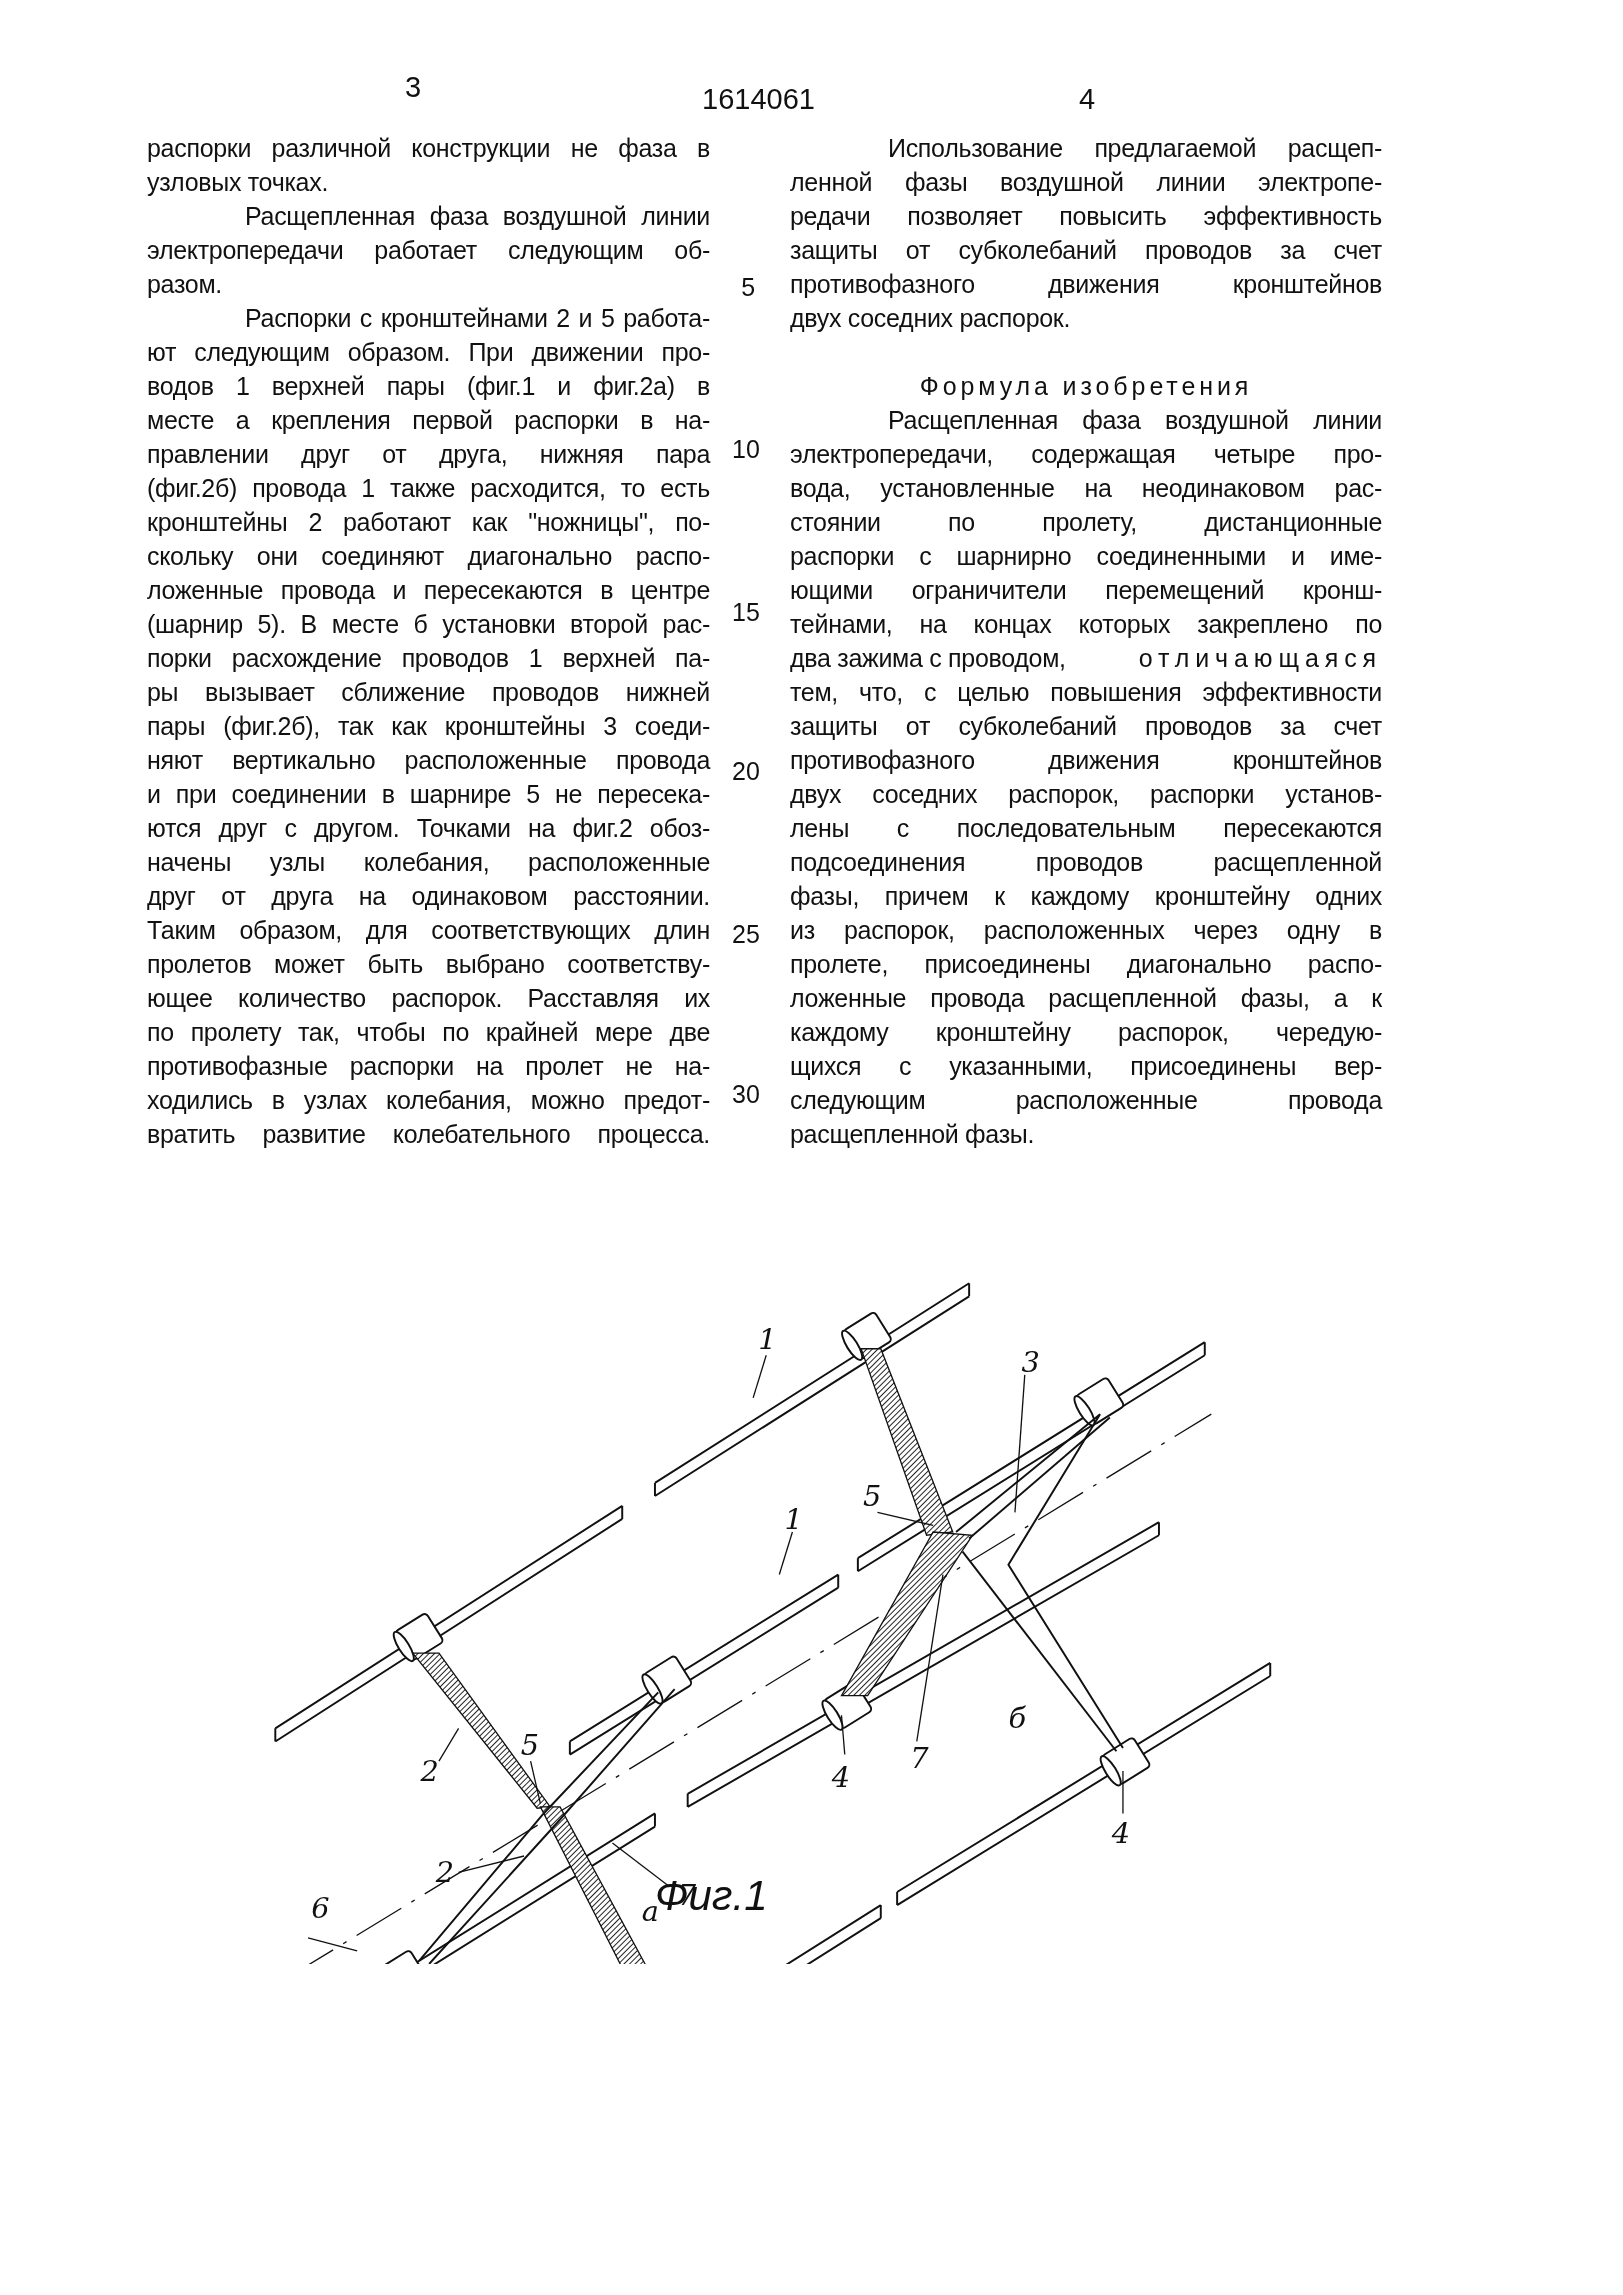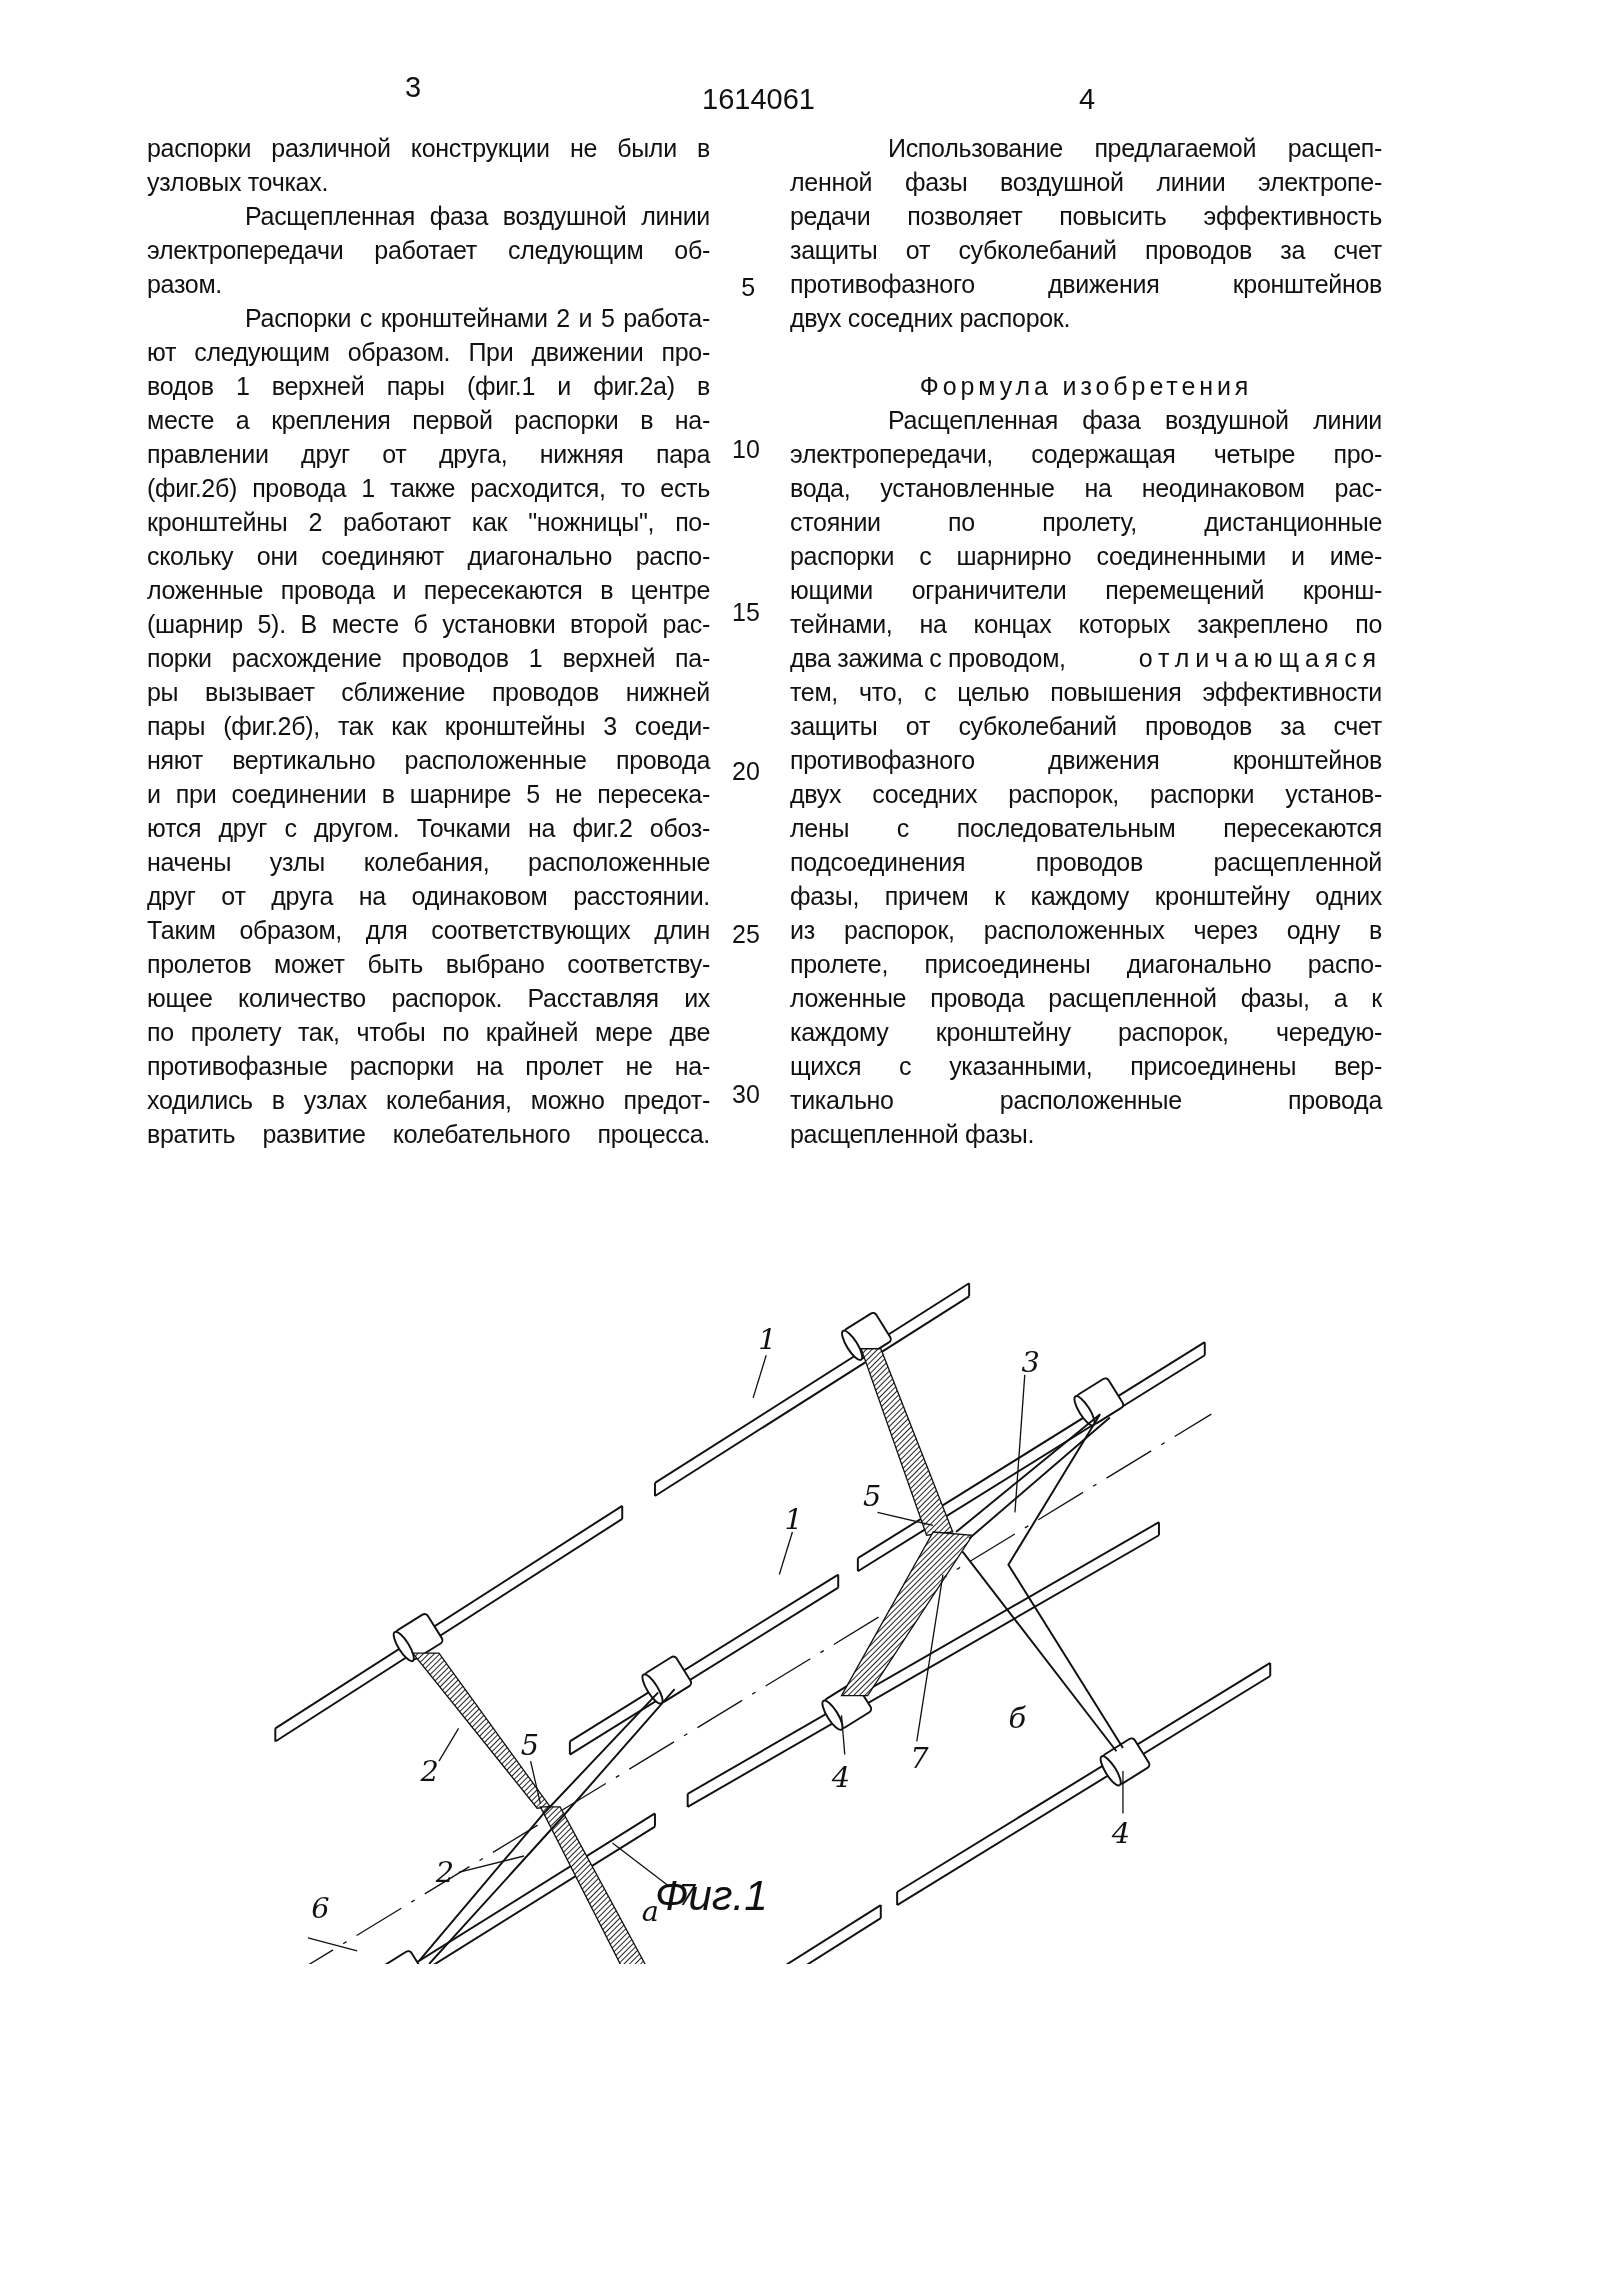--- a/index.html
+++ b/index.html
@@ -22,21 +22,21 @@
   .spaced { letter-spacing: 5.9px; }
 </style>
 </head>
 <body>
 
 <div class="hdr" style="left:405px; top:73px;">3</div>
 <div class="hdr" style="left:702px; top:85px;">1614061</div>
 <div class="hdr" style="left:1079px; top:85px;">4</div>
 
 <div class="col" style="left:147px; top:131px; width:563px;">
-  <span class="ln">распорки различной конструкции не были в</span>
+  <span class="ln">распорки различной конструкции не фаза в</span>
   <span class="ln last">узловых точках.</span>
   <span class="ln ind">Расщепленная фаза воздушной линии</span>
   <span class="ln">электропередачи работает следующим об-</span>
   <span class="ln last">разом.</span>
   <span class="ln ind">Распорки с кронштейнами 2 и 5 работа-</span>
   <span class="ln">ют следующим образом. При движении про-</span>
   <span class="ln">водов 1 верхней пары (фиг.1 и фиг.2а) в</span>
   <span class="ln">месте а крепления первой распорки в на-</span>
   <span class="ln">правлении друг от друга, нижняя пара</span>
   <span class="ln">(фиг.2б) провода 1 также расходится, то есть</span>
@@ -95,21 +95,21 @@
   <span class="ln">противофазного движения кронштейнов</span>
   <span class="ln">двух соседних распорок, распорки установ-</span>
   <span class="ln">лены с последовательным пересекаются</span>
   <span class="ln">подсоединения проводов расщепленной</span>
   <span class="ln">фазы, причем к каждому кронштейну одних</span>
   <span class="ln">из распорок, расположенных через одну в</span>
   <span class="ln">пролете, присоединены диагонально распо-</span>
   <span class="ln">ложенные провода расщепленной фазы, а к</span>
   <span class="ln">каждому кронштейну распорок, чередую-</span>
   <span class="ln">щихся с указанными, присоединены вер-</span>
-  <span class="ln" style="word-spacing:39px;">тикально расположенные провода</span>
+  <span class="ln" style="word-spacing:39px;">следующим расположенные провода</span>
   <span class="ln last">расщепленной фазы.</span>
 </div>
 
 <div class="fig">
   <svg viewBox="0 0 1700 1100" xmlns="http://www.w3.org/2000/svg">
     <defs>
       <pattern id="hatch" width="6" height="6" patternUnits="userSpaceOnUse" patternTransform="rotate(45)">
         <rect width="6" height="6" fill="#fff"></rect>
         <line x1="0" y1="0" x2="0" y2="6" stroke="#222" stroke-width="3"></line>
       </pattern>

